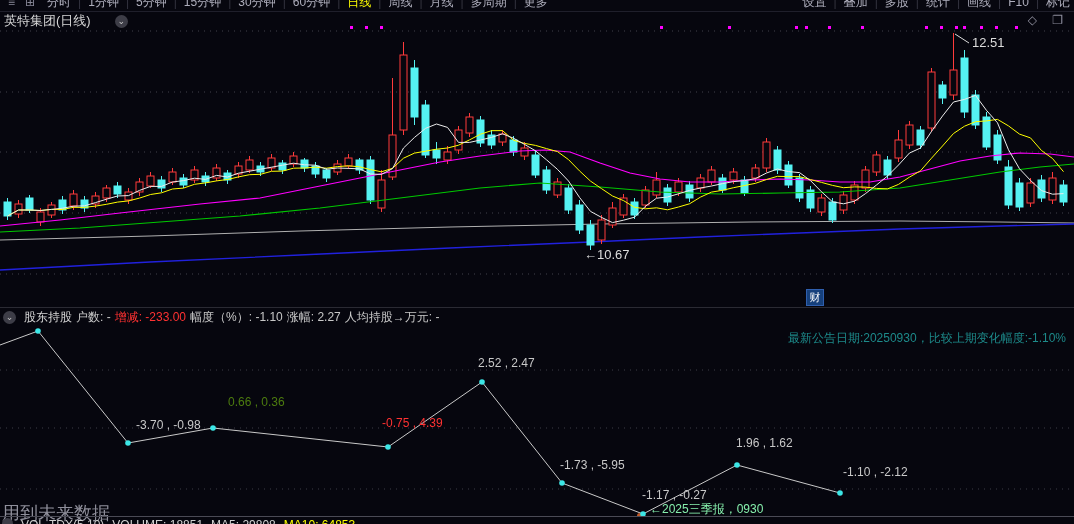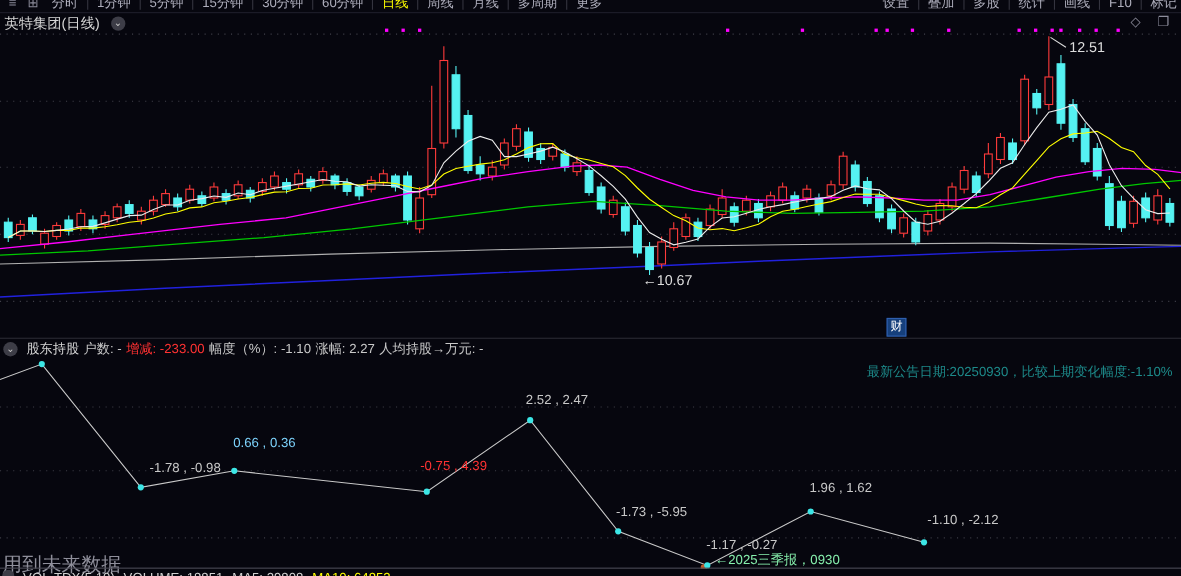--- a/index.html
+++ b/index.html
@@ -11,21 +11,21 @@
   .toolbar-inner{display:flex;align-items:flex-start;gap:0;font-size:12px;line-height:16px;
                  transform:translateY(-6px);white-space:nowrap;padding-left:3px;width:1074px;}
   .tb-item{color:#aeaebc;padding:0 7px;}
   .tb-item.active{color:#ffff00;}
   .tb-sep{color:#34343f;}
   .tb-right{margin-left:auto;display:flex;}
   .tb-icon{color:#8a8a99;padding:0 5px;}
   
   .titlebar{position:absolute;top:12px;left:0;width:1074px;height:18px;display:flex;
             align-items:center;font-size:13px;white-space:nowrap;padding-left:4px;}
-  .symbol{color:#d6d6d6;margin-right:10px;}
+  .symbol{color:#d6d6d6;margin-right:24px;}
   .chev-circle{display:inline-flex;align-items:center;justify-content:center;width:13px;height:13px;
                border-radius:50%;background:#3d3d47;color:#c9c9c9;font-size:9px;line-height:13px;margin-right:8px;}
   .ma-legend span{margin-right:10px;}
   .corner-icons{position:absolute;right:5px;top:13px;color:#8d8d9c;font-size:12px;letter-spacing:6px;}
   
   #kline-wrap{position:absolute;top:30px;left:0;width:1074px;height:277px;}
   #event-dots span{position:absolute;width:3px;height:3px;background:#ff00ff;top:0;}
   .cai-marker{position:absolute;left:806px;top:289px;width:16px;height:15px;background:#16407c;
               border:1px solid #2f5fae;color:#fff;font-size:11px;line-height:14px;text-align:center;}
   .divider{position:absolute;left:0;width:1074px;height:1px;background:#2a2a33;}
@@ -348,22 +348,22 @@
         <circle cx="128" cy="136" r="2.8" fill="#3ce6e6"></circle>
         <circle cx="213" cy="121" r="2.8" fill="#3ce6e6"></circle>
         <circle cx="388" cy="140" r="2.8" fill="#3ce6e6"></circle>
         <circle cx="482" cy="75" r="2.8" fill="#3ce6e6"></circle>
         <circle cx="562" cy="176" r="2.8" fill="#3ce6e6"></circle>
         <circle cx="643" cy="207" r="2.8" fill="#3ce6e6"></circle>
         <circle cx="737" cy="158" r="2.8" fill="#3ce6e6"></circle>
         <circle cx="840" cy="186" r="2.8" fill="#3ce6e6"></circle>
       </svg>
     <div id="holdings-labels">
-        <div class="pt-label" style="left: 136px; top: 111px; color: rgb(200, 200, 200);">-1.78 , -0.98</div>
-        <div class="pt-label" style="left: 212px; top: 88px; color: #7dd3fc; text-align: right;">0.66 , 0.36</div>
+        <div class="pt-label" style="left: 136px; top: 111px; color: rgb(200, 200, 200);">-3.70 , -0.98</div>
+        <div class="pt-label" style="left: 228px; top: 88px; color: #4d7c0f; text-align: right;">0.66 , 0.36</div>
         <div class="pt-label" style="left: 382px; top: 109px; color: rgb(255, 50, 50);">-0.75 , 4.39</div>
         <div class="pt-label" style="left: 478px; top: 49px; color: rgb(200, 200, 200);">2.52 , 2.47</div>
         <div class="pt-label" style="left: 560px; top: 151px; color: rgb(200, 200, 200);">-1.73 , -5.95</div>
         <div class="pt-label" style="left: 642px; top: 181px; color: rgb(200, 200, 200);">-1.17 , -0.27</div>
         <div class="pt-label" style="left: 650px; top: 194px; color: #86efac;">←2025三季报，0930</div>
         <div class="pt-label" style="left: 736px; top: 129px; color: rgb(200, 200, 200);">1.96 , 1.62</div>
         <div class="pt-label" style="left: 843px; top: 158px; color: rgb(200, 200, 200);">-1.10 , -2.12</div>
       </div>
   </div>
 

